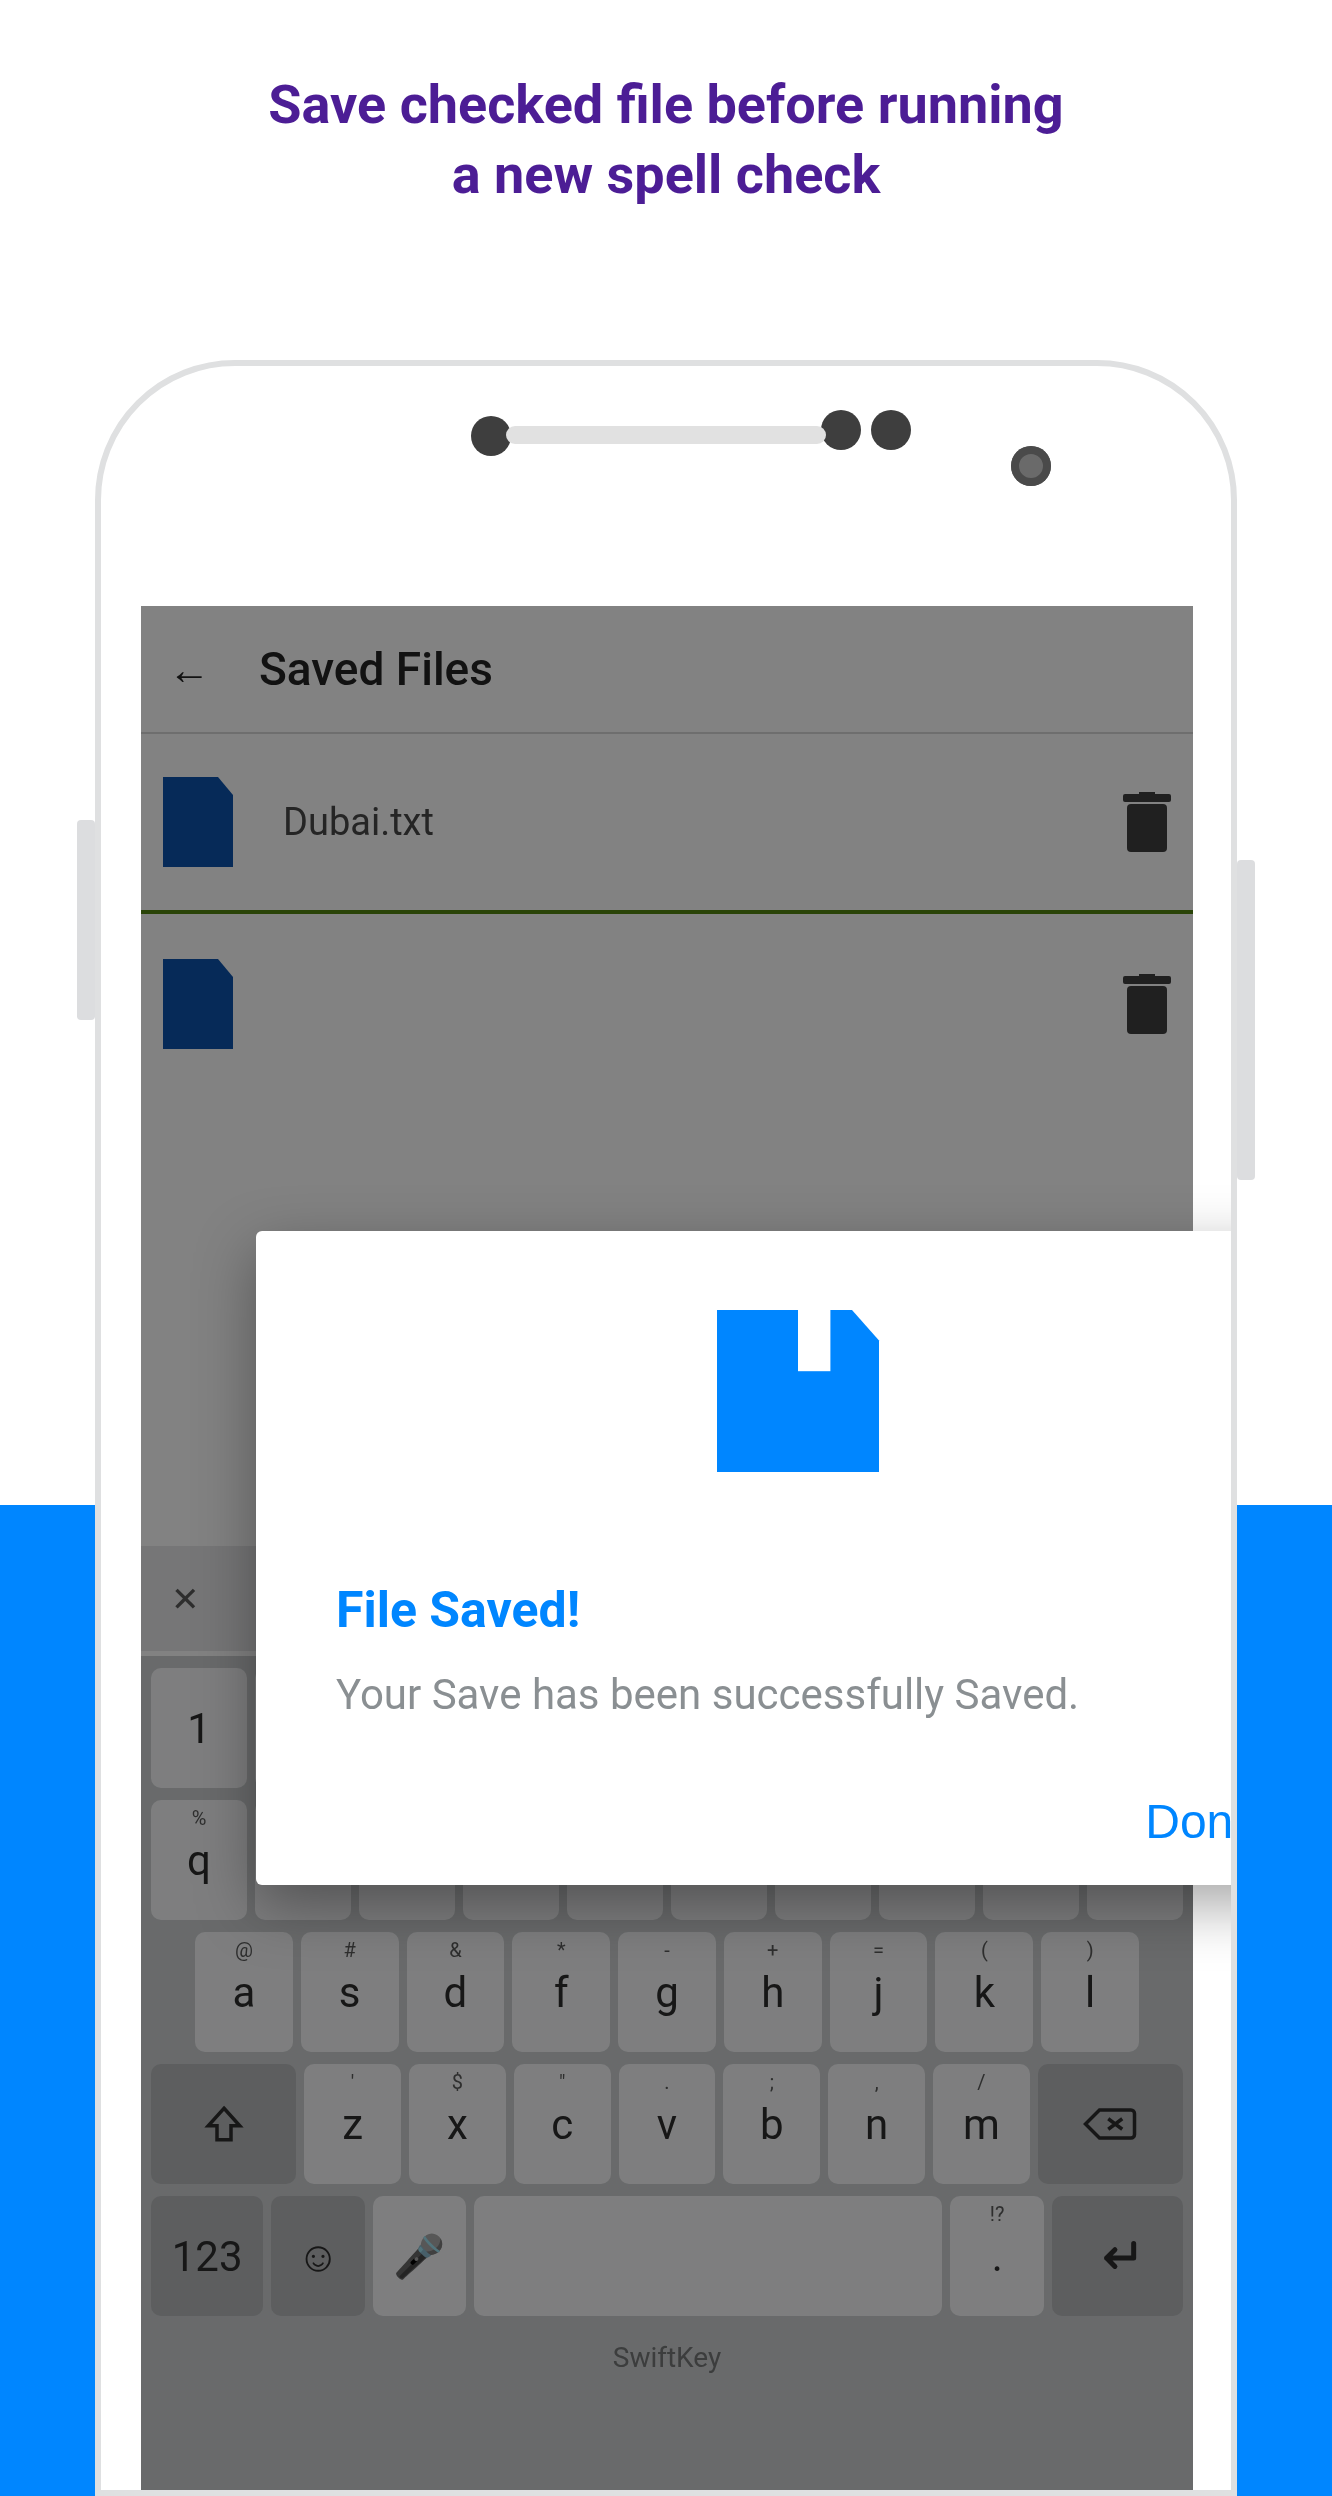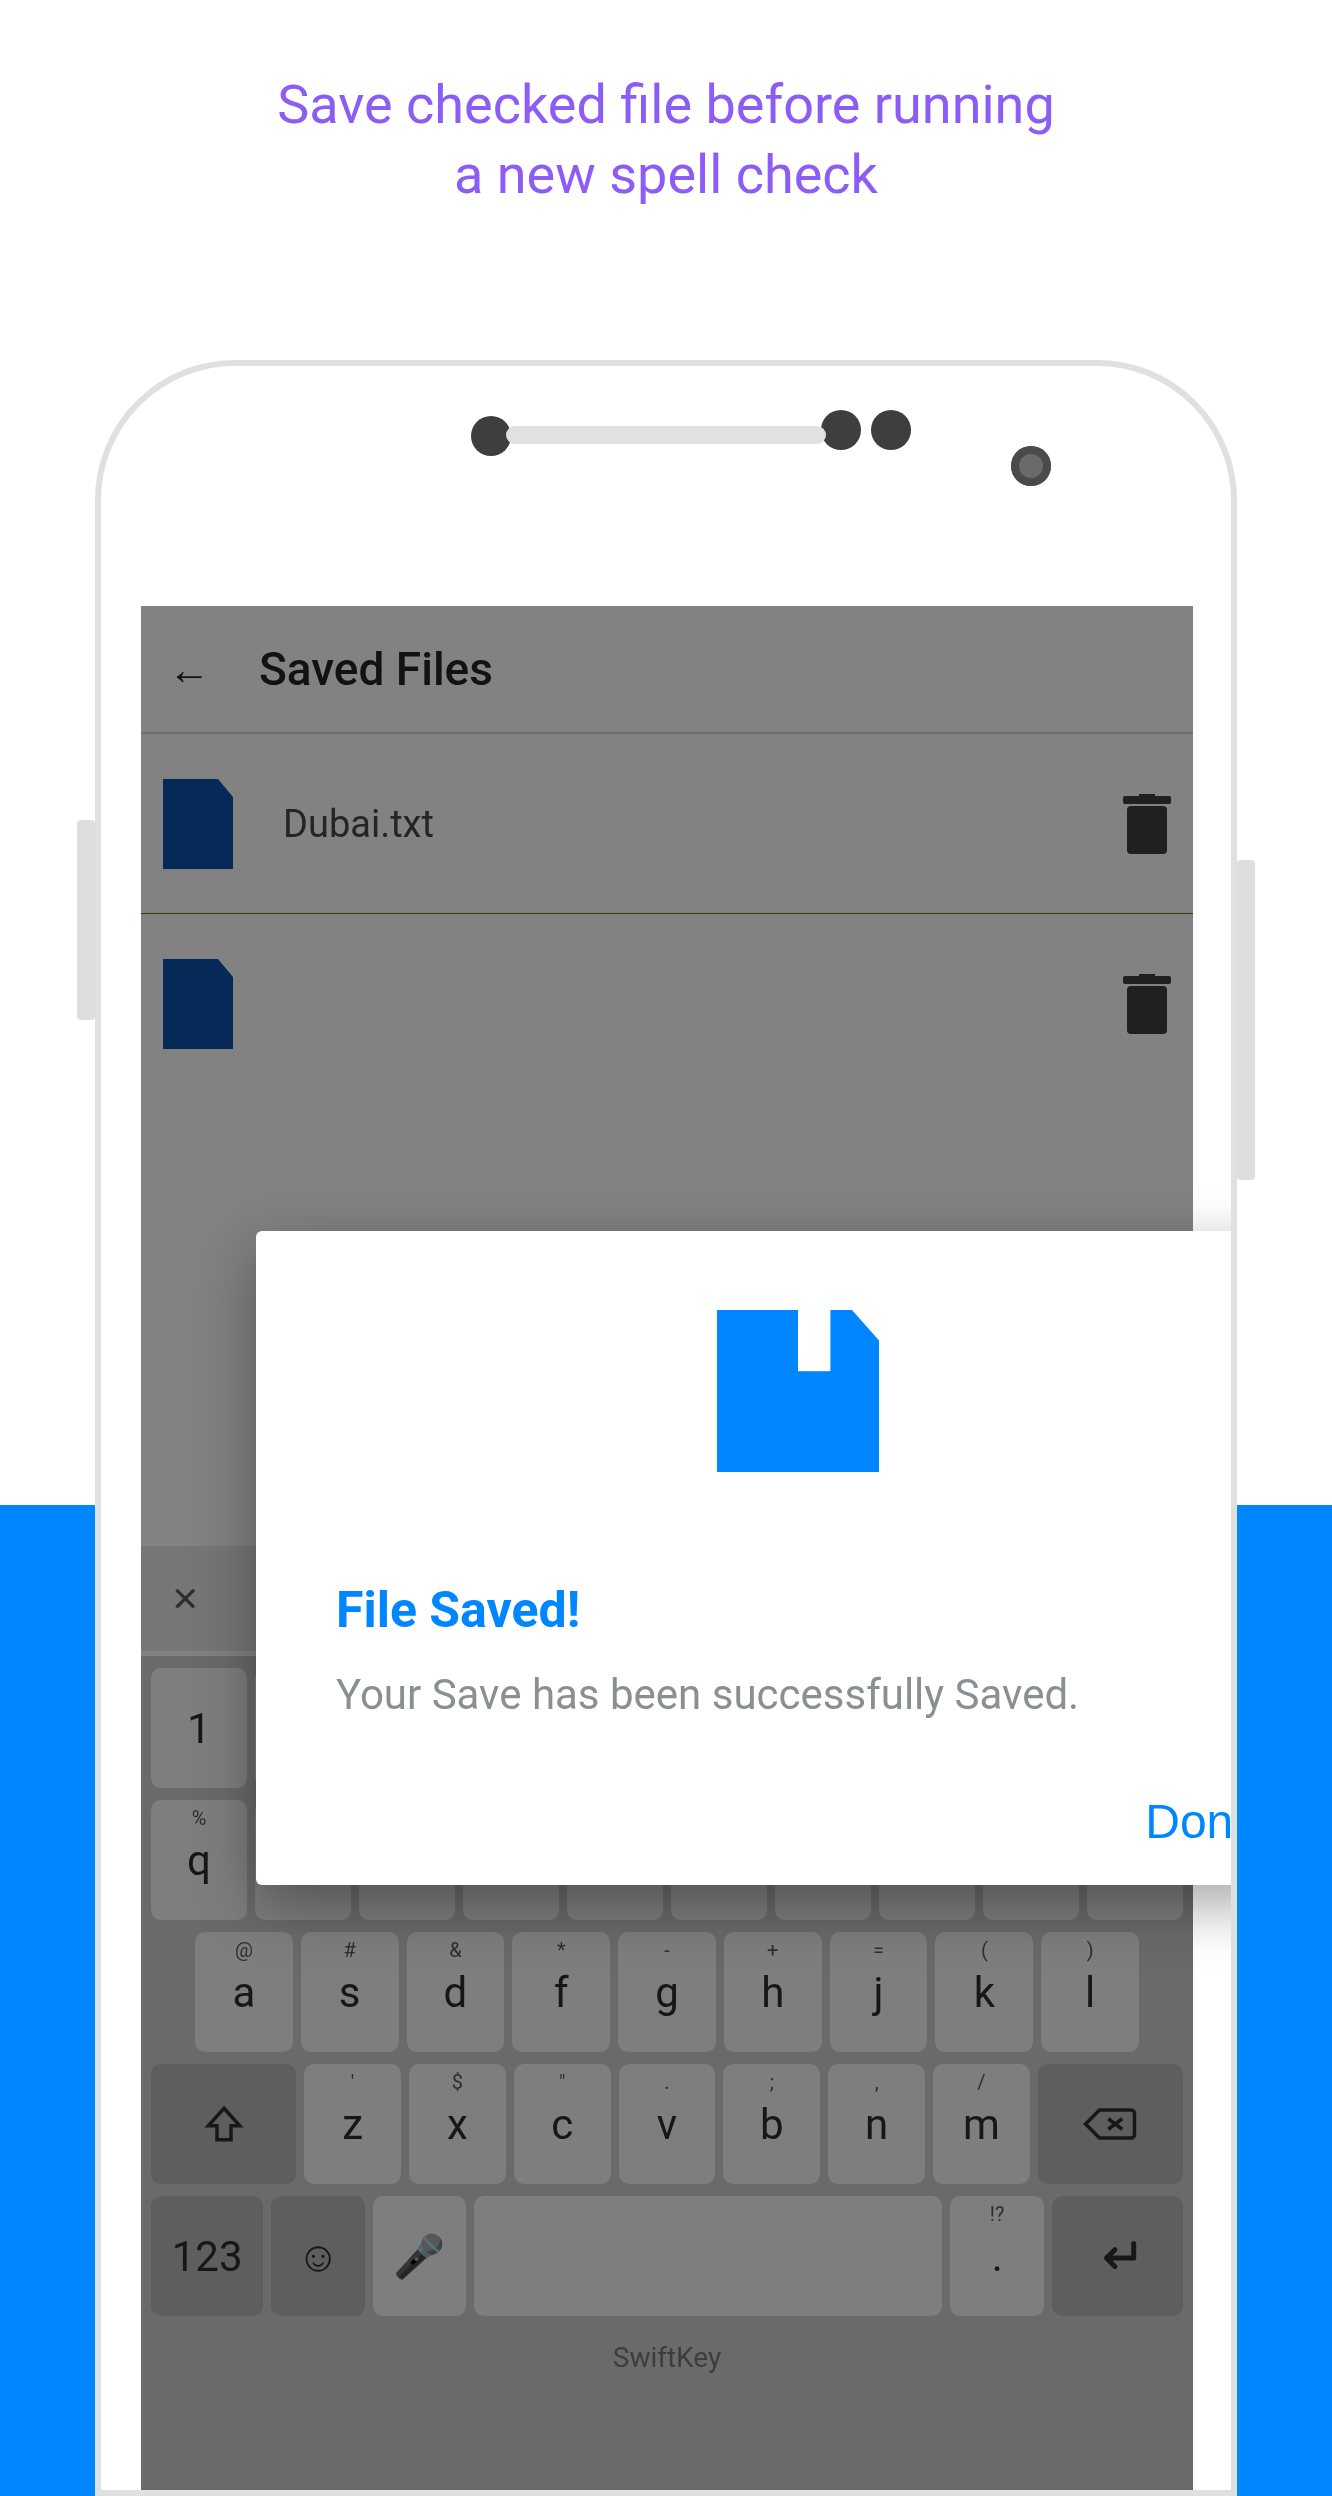--- a/index.html
+++ b/index.html
@@ -4,23 +4,23 @@
 <style>
   * { box-sizing: border-box; margin: 0; padding: 0; }
   html, body { width: 1332px; height: 2496px; font-family: -apple-system, "Segoe UI", Roboto, Arial, sans-serif; background: #fff; }
   .page { width: 1332px; height: 2496px; position: relative; background: #fff; overflow: hidden; }
 
   
   .promo-heading {
     position: absolute;
     top: 70px; left: 0; width: 100%;
     text-align: center;
-    color: #8b5cf6;
+    color: #4c1d95;
     font-size: 54px;
-    font-weight: 400;
+    font-weight: 700;
     line-height: 1.3;
   }
 
   
   .blue-band {
     position: absolute;
     top: 1505px; left: 0;
     width: 1332px; height: 991px;
     background: #0086ff;
   }
@@ -60,21 +60,21 @@
     font-weight: 500;
     color:#222;
     border-bottom: 2px solid #c9c9c9;
   }
   .back-arrow { width:60px; text-align:center; font-size:42px; margin-right:40px;}
 
   .file-row {
     height: 180px;
     display:flex; align-items:center;
     padding: 0 22px;
-    border-bottom: 1px solid #4d7c0f;
+    border-bottom: 4px solid #4d7c0f;
     font-size: 38px;
     color:#444;
   }
   .file-icon { width:70px; height:90px; margin-right:50px; position:relative; }
   .file-icon svg { width:100%; height:100%; }
   .file-name { flex:1; }
   .trash-icon { width:48px; height:60px; }
   .trash-icon svg { width:100%; height:100%; }
 
   

